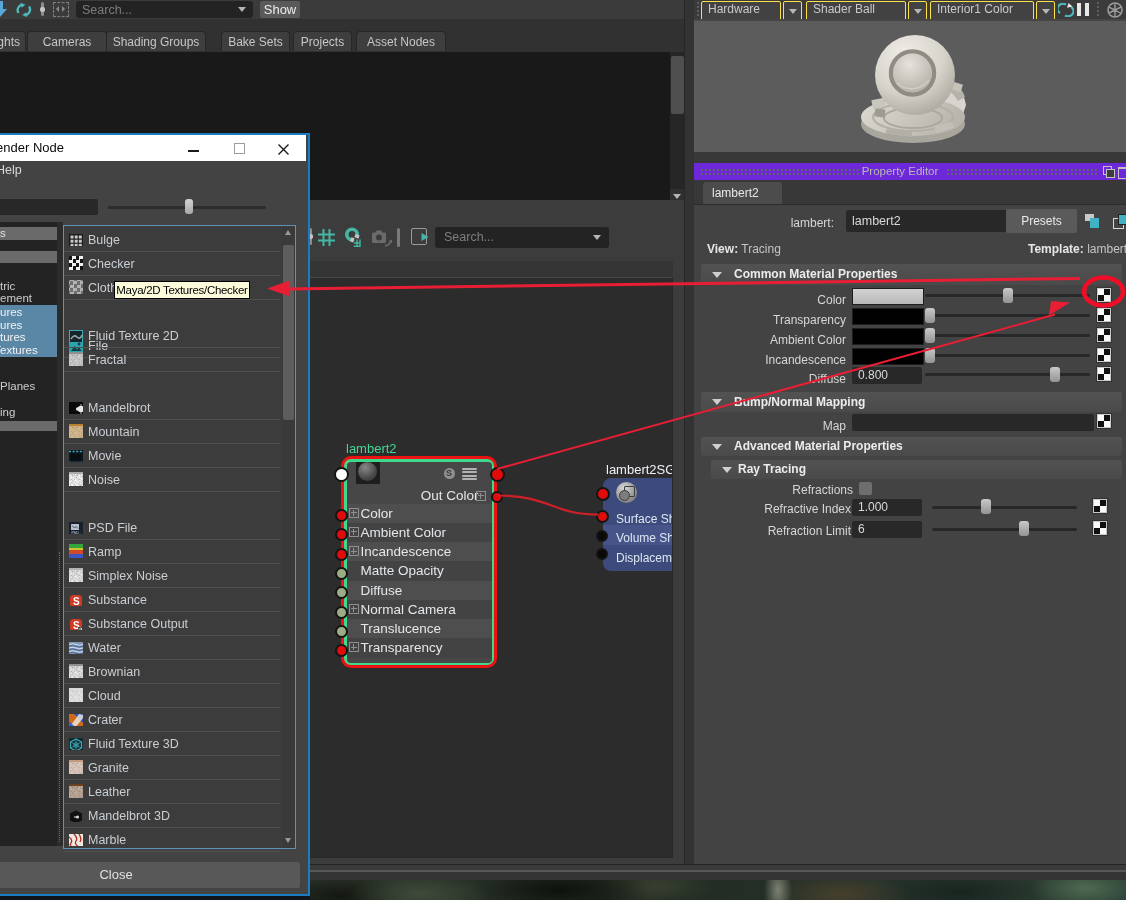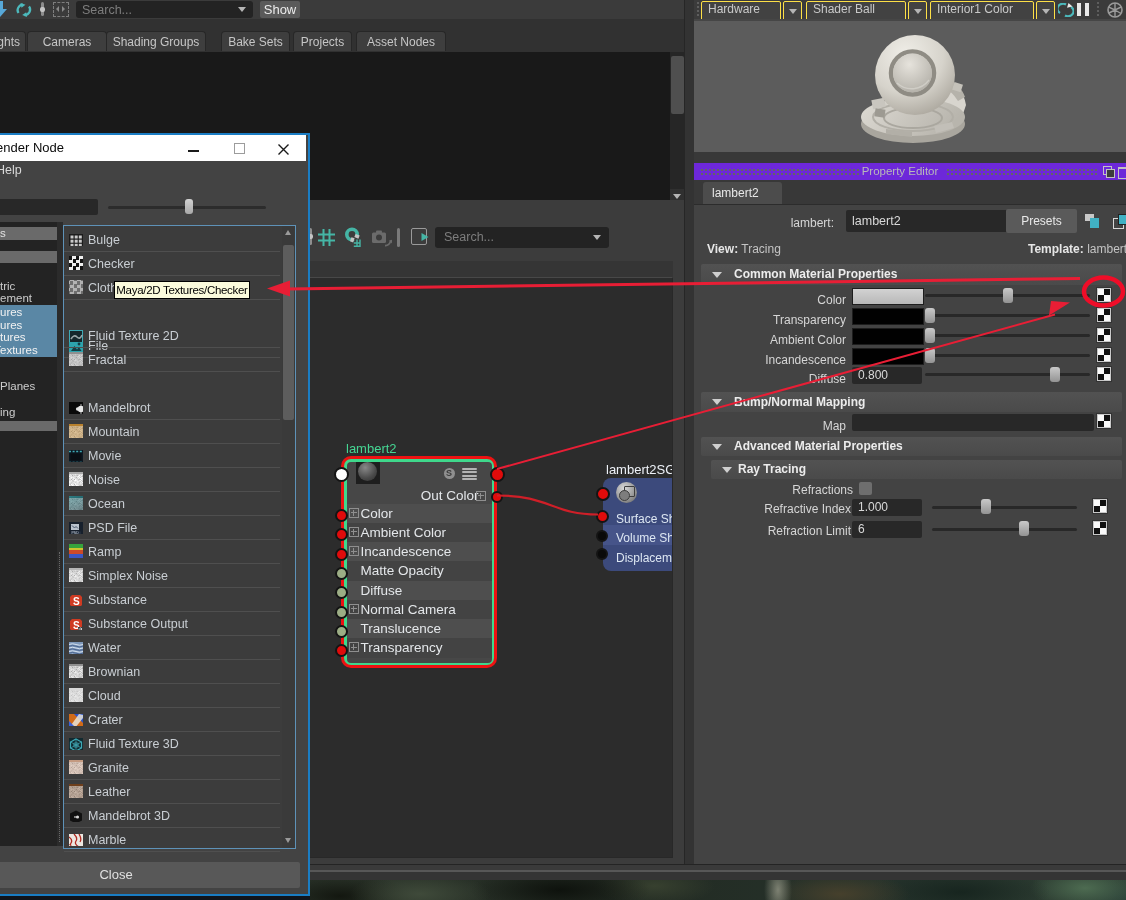--- a/index.html
+++ b/index.html
@@ -467,26 +467,20 @@
               <path d="M0 12.5 H14"></path>
             </g>
             <rect x="1.5" y="3.5" width="11" height="7" fill="#0a0e14"></rect>
           </svg></span>Movie</div>
     <div class="trow" style="top:242px;"><span class="ticon">
           <div style="position:absolute;inset:0;background:#aaaaaa;"></div>
           <div style="position:absolute;inset:0;opacity:1.0;"><svg width="14" height="14">
               <rect width="14" height="14" filter="url(#fnoise)"></rect>
             </svg></div>
         </span>Noise</div>
-    <div class="trow" style="top:266px;"><span class="ticon">
-          <div style="position:absolute;inset:0;background:linear-gradient(160deg,#2e7f85,#103a42);"></div>
-          <div style="position:absolute;inset:0;opacity:0.45;"><svg width="14" height="14">
-              <rect width="14" height="14" filter="url(#fnoise)"></rect>
-            </svg></div>
-        </span>Ocean</div>
     <div class="trow" style="top:290px;"><span class="ticon"><svg width="14" height="14">
             <rect width="14" height="14" fill="#17202c"></rect>
             <rect x="2" y="2" width="8" height="6" fill="#b9c2cc"></rect>
             <path d="M3 3.5 L5.5 6 L7 4.5 L9 6.5" stroke="#44546a" stroke-width="1" fill="none"></path>
             <rect x="2" y="9.5" width="10" height="3" fill="#202b3a"></rect>
             <text x="2.5" y="12.3" font-size="3.5" fill="#cfd8e2" font-family="Liberation Sans">PSD</text>
           </svg></span>PSD File</div>
     <div class="trow" style="top:314px;"><span class="ticon">
           <div style="position:absolute;inset:0;background:linear-gradient(#37a33c 0 26%,#cfc42e 26% 45%,#cc4a28 45% 72%,#3a57c4 72% 100%);"></div>
         </span>Ramp</div>

